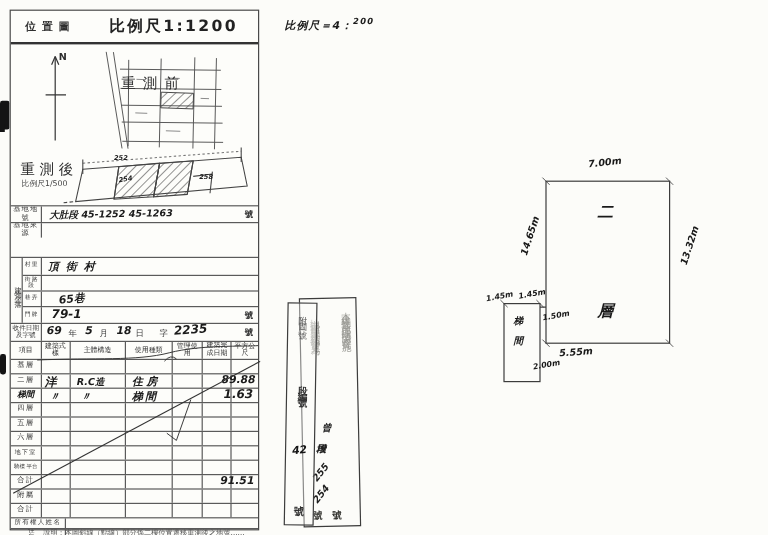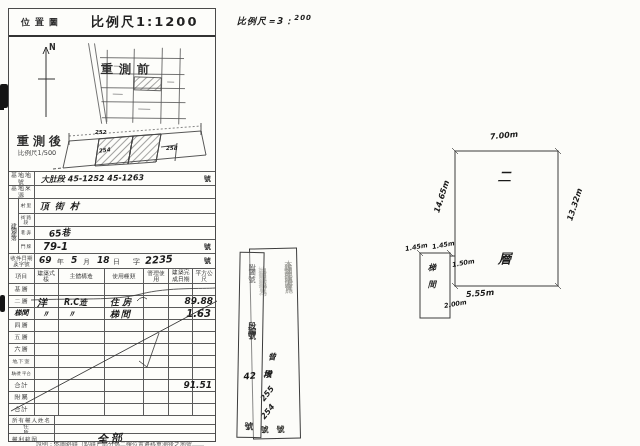--- a/index.html
+++ b/index.html
@@ -6,21 +6,21 @@
   .pg{position:relative;width:640px;height:446px;background:#fcfcf9;overflow:hidden;
       font-family:"DejaVu Sans",sans-serif;color:#3a3a3a;}
   .abs{position:absolute;}
   
   .form{position:absolute;left:8px;top:8px;width:208px;height:434px;
         border:1.4px solid #4a4a4a;box-sizing:border-box;background:#fdfdfa;}
   .hdr{position:relative;height:26px;border-bottom:2px solid #333;display:flex;align-items:center;}
   .hdr-title{font-size:9px;letter-spacing:5px;margin-left:12px;font-weight:bold;color:#2e2e2e;}
   .hdr-scale{font-size:13px;font-weight:bold;letter-spacing:2px;margin-left:28px;color:#222;}
   .map{position:relative;height:136px;overflow:hidden;}
-  .map-label{position:absolute;font-weight:bold;color:#2d2d2d;}
+  .map-label{position:absolute;font-weight:normal;color:#2d2d2d;}
   .lbl-n{left:40px;top:6px;font-size:8px;font-weight:bold;}
   .lbl-before{left:92px;top:24px;font-size:12px;letter-spacing:6px;}
   .lbl-after{left:8px;top:96px;font-size:12px;letter-spacing:4px;text-align:center;}
   .lbl-ascale{left:9px;top:112px;font-size:6.5px;font-weight:normal;color:#444;}
   .sketch-num{position:absolute;font-size:5.5px;color:#222;}
   
   .tbl{position:absolute;left:0;top:162px;right:0;}
   .r{position:relative;display:flex;border-top:1px solid #5a5a5a;box-sizing:border-box;}
   .c{box-sizing:border-box;border-right:1px solid #5a5a5a;display:flex;align-items:center;
      justify-content:center;text-align:center;line-height:1.1;overflow:hidden;}
@@ -154,21 +154,21 @@
           <span class="hv" style="left:6px;top:1px;font-size:8px;transform:rotate(-1deg);">大肚段 45-1252 45-1263</span>
         </div>
         <span class="sfx">號</span>
       </div>
 
       <div class="r" style="height:13px;">
         <div class="c lab w26">基地來源</div>
         <div style="flex:1;"></div>
       </div>
 
-      <div class="grp" style="height:54px;">
+      <div class="grp" style="height:54px;margin-top:16px;">
         <div class="grp-strip">
           <span class="vtxt">建物坐落</span>
         </div>
         <div class="grp-rows">
           <div class="r" style="height:14px;">
             <div class="c lab ilab">村里</div>
             <div style="flex:1;position:relative;">
               <span class="hv" style="left:5px;top:1px;font-size:9px;letter-spacing:6px;">頂街村</span>
             </div>
           </div>
@@ -350,21 +350,21 @@
       <path d="M2,402 L208,292" stroke="#333" stroke-width="0.9" fill="none"></path>
       <path d="M22,291 C70,289 105,292 132,285 S195,280 206,279" stroke="#333" stroke-width="0.8" fill="none"></path>
       <path d="M128,292 q5,-6 10,-2" stroke="#333" stroke-width="0.8" fill="none"></path>
       <path d="M130,352 l8,6 l12,-34" stroke="#333" stroke-width="0.8" fill="none"></path>
     </svg>
   </div>
 
   <div class="footnote">說明：本圖斜線（點線）部分係二樓位置遷移重測後之地號……</div>
 
   <div class="scale-note hand">
-    <span>比例尺＝3：</span><span class="sup">200</span>
+    <span>比例尺＝4：</span><span class="sup">200</span>
   </div>
 
   <svg class="abs" style="left:380px;top:118px;" width="260" height="215">
     <g stroke="#3c3c3c" stroke-width="1" fill="none">
       <rect x="75" y="33" width="103" height="135"></rect>
       <rect x="40" y="135" width="30" height="65"></rect>
       <line x1="70" y1="138" x2="75" y2="138"></line>
 
       <line x1="72" y1="30" x2="78" y2="36" stroke-width="0.7"></line>
       <line x1="175" y1="30" x2="181" y2="36" stroke-width="0.7"></line>

